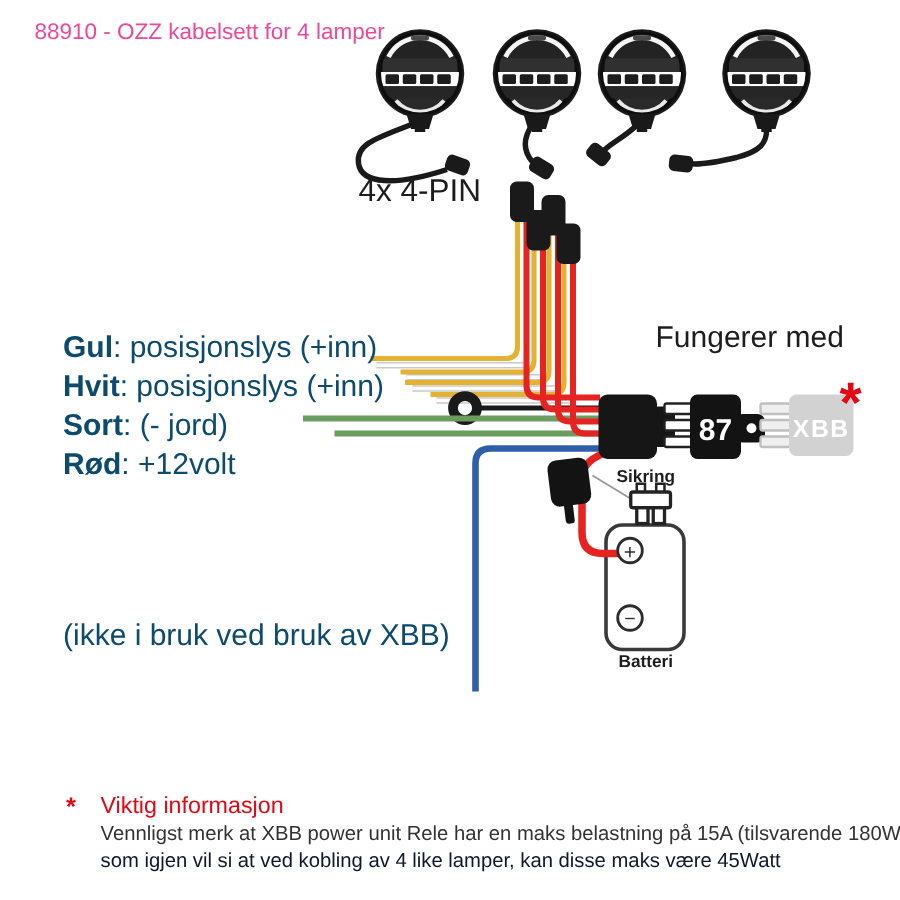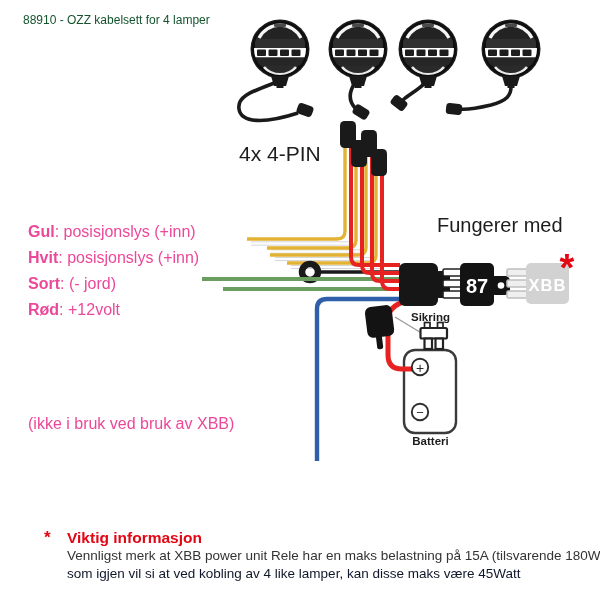--- a/index.html
+++ b/index.html
@@ -1,26 +1,26 @@
 <!DOCTYPE html>
 <html><head>
 <meta charset="utf-8">
 <style>
   html,body{margin:0;padding:0;background:#fff;}
   .stage{position:relative;width:600px;height:600px;background:#fff;overflow:hidden;
          font-family:"Liberation Sans",sans-serif;color:#1d1d1d;}
   .stage svg{position:absolute;left:0;top:0;}
   .abs{position:absolute;white-space:nowrap;}
-  .title{left:23px;top:13px;font-size:12px;color:#14532d;}
-  .dtlabel{left:239px;top:143px;font-size:21px;line-height:21px;color:#1d1d1d;}
+  .title{left:23px;top:13px;font-size:15px;color:#ec4899;}
+  .dtlabel{left:239px;top:117px;font-size:21px;line-height:21px;color:#1d1d1d;}
   .xbbnote{left:417px;top:215px;font-size:20px;line-height:21px;color:#1d1d1d;margin-left:20px;}
-  .leg{left:28px;font-size:16px;line-height:26px;color:#ec4899;}
+  .leg{left:42px;font-size:20px;line-height:26px;color:#0c4a6e;}
   .leg b{font-weight:700;}
   .warn-ast{left:44px;top:528px;font-size:17px;font-weight:700;}
-  .warn-head{left:67px;top:529px;font-size:15.5px;font-weight:700;}
+  .warn-head{left:67px;top:529px;font-size:15.5px;font-weight:400;}
   .warn-line1{left:67px;top:548px;font-size:13.5px;color:#333;}
   .warn-line2{left:67px;top:566px;font-size:13.5px;color:#0f172a;}
   svg text{font-family:"Liberation Sans",sans-serif;}
 </style>
 </head>
 <body>
 
 <div class="stage">
 
   <svg width="600" height="600" viewBox="0 0 600 600">

